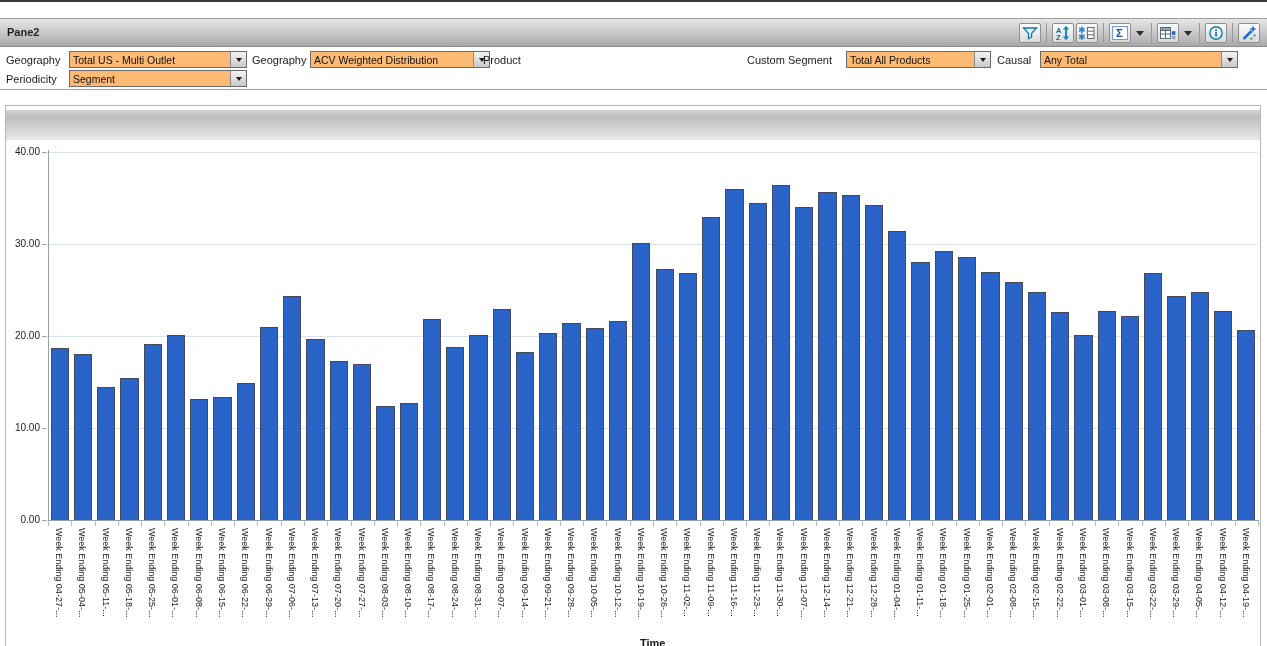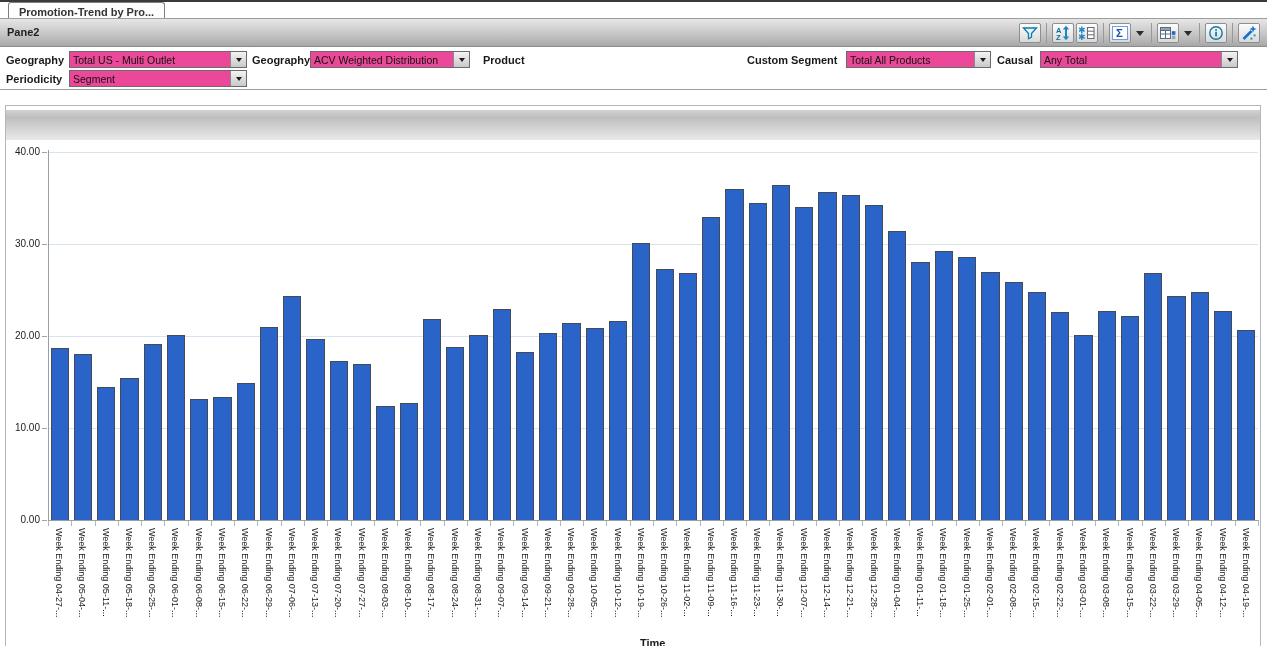--- a/index.html
+++ b/index.html
@@ -34,23 +34,23 @@
   }
   .tsep { width:1px; height:20px; background:#989898; margin:0 4px; }
   .dd-flat { width:13px; height:20px; display:flex; align-items:center; justify-content:center; margin:0 1px; }
   .tri-dn { width:0; height:0; border-left:4px solid transparent; border-right:4px solid transparent; border-top:5px solid #2b2b2b; }
 
   
   .filters {
     position:absolute; left:0; top:47px; width:100%; height:43px; background:#fff;
     border-bottom:1px solid #9e9e9e; box-sizing:border-box;
   }
-  .flabel { position:absolute; font-size:11px; font-weight:bold; color:#1a1a1a; white-space:nowrap; }
+  .flabel { position:absolute; font-size:11px; font-weight:normal; color:#1a1a1a; white-space:nowrap; }
   .combo {
-    position:absolute; height:17px; background:#ec4899; border:1px solid #6b6b6b; box-sizing:border-box;
+    position:absolute; height:17px; background:#fdba74; border:1px solid #6b6b6b; box-sizing:border-box;
     display:flex; align-items:center;
   }
   .combo-text {
     flex:1; font-size:10.5px; color:#111; padding:0 2px 0 3px; white-space:nowrap; overflow:hidden;
   }
   .combo-btn {
     width:15px; height:15px; background:linear-gradient(180deg,#f3f3f3,#c9c9c9);
     border-left:1px solid #8a8a8a; display:flex; align-items:center; justify-content:center; flex:none;
   }
   .combo-btn .tri { width:0; height:0; border-left:3.5px solid transparent; border-right:3.5px solid transparent; border-top:4.5px solid #1c1c1c; }
@@ -79,25 +79,20 @@
   .xtitle { position:absolute; font-size:11px; font-weight:bold; color:#1a1a1a; }
 
   svg { display:block; }
 </style>
 </head>
 <body>
 
 <div class="app">
   <div class="top-edge"></div>
 
-  <div class="tabbar">
-    <div class="tab">
-      <span>Promotion-Trend by Pro...</span>
-    </div>
-  </div>
 
   <div class="panebar">
     <span class="pane-title">Pane2</span>
     <div class="toolbar">
 
       <div class="tbtn">
         <span>
           <svg width="16" height="16" viewBox="0 0 16 16">
             <path d="M1.5 3 H14.5 L9.5 8.5 V12 L6.5 13.7 V8.5 Z" fill="#e4f2fa" stroke="#0d7aa8" stroke-width="1.3"></path>
           </svg>
@@ -188,21 +183,21 @@
   <div class="filters">
     <span class="flabel" style="left:6px;top:7px">Geography</span>
     <div class="combo" style="left:69px;top:4px;width:178px">
       <span class="combo-text">Total US - Multi Outlet</span>
       <span class="combo-btn">
           <span class="tri"></span>
         </span>
     </div>
 
     <span class="flabel" style="left:252px;top:7px">Geography</span>
-    <div class="combo" style="left:310px;top:4px;width:160px">
+    <div class="combo" style="left:310px;top:4px;width:180px">
       <span class="combo-text">ACV Weighted Distribution</span>
       <span class="combo-btn">
           <span class="tri"></span>
         </span>
     </div>
 
     <span class="flabel" style="left:483px;top:7px">Product</span>
 
     <span class="flabel" style="left:747px;top:7px">Custom Segment</span>
     <div class="combo" style="left:846px;top:4px;width:145px">

